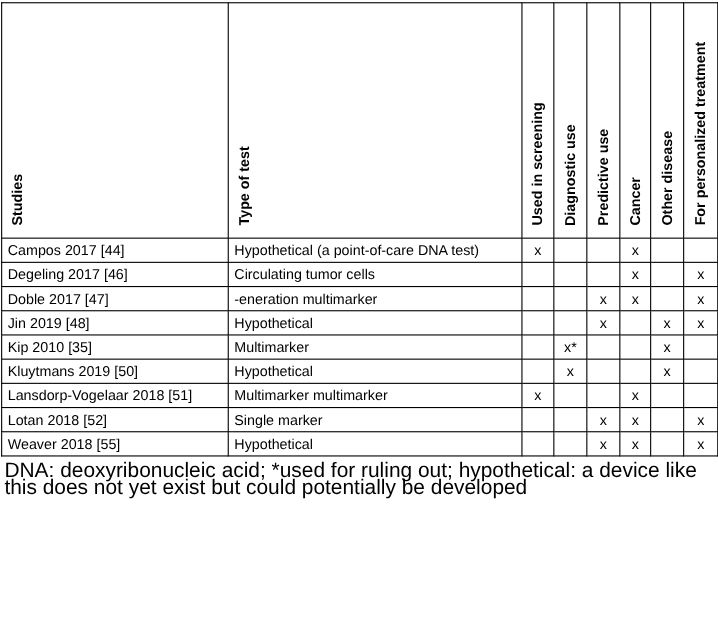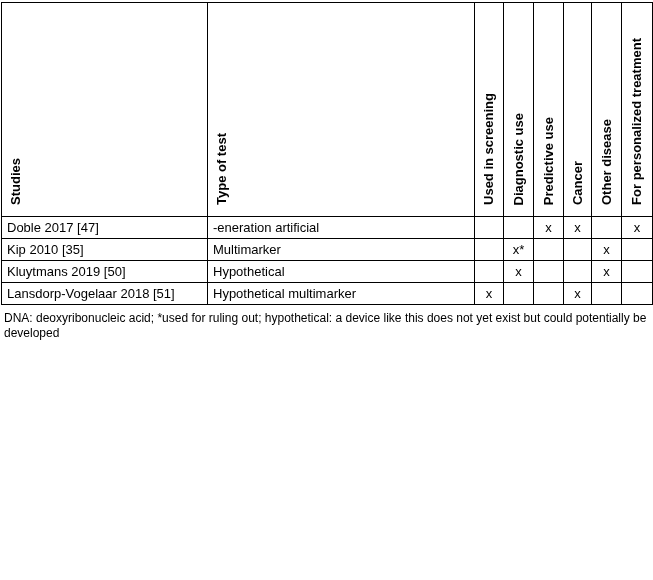--- a/index.html
+++ b/index.html
@@ -57,21 +57,21 @@
     padding: 1px 4px 1px 5px;
     white-space: nowrap;
   }
   tbody td.mark {
     text-align: center;
     padding: 1px 1px;
   }
   .footnote {
     width: 648px;
     margin: 6px 0 0 3px;
-    font-size: 12px;
+    font-size: 19px;
     line-height: 15px;
   }
 </style>
 </head>
 <body>
 
 <div class="page">
   <table class="review-table">
     <colgroup>
       <col style="width:206px">
@@ -90,27 +90,57 @@
         <th class="h-ctr"><span class="vrt">Used in screening</span></th>
         <th class="h-ctr"><span class="vrt">Diagnostic use</span></th>
         <th class="h-ctr"><span class="vrt">Predictive use</span></th>
         <th class="h-ctr"><span class="vrt">Cancer</span></th>
         <th class="h-ctr"><span class="vrt">Other disease</span></th>
         <th class="h-ctr"><span class="vrt">For personalized treatment</span></th>
       </tr>
     </thead>
     <tbody id="table-body">
         <tr>
+          <td>Campos 2017 [44]</td>
+          <td>Hypothetical (a point-of-care DNA test)</td>
+          <td class="mark">x</td>
+          <td class="mark"></td>
+          <td class="mark"></td>
+          <td class="mark">x</td>
+          <td class="mark"></td>
+          <td class="mark"></td>
+        </tr>
+        <tr>
+          <td>Degeling 2017 [46]</td>
+          <td>Circulating tumor cells</td>
+          <td class="mark"></td>
+          <td class="mark"></td>
+          <td class="mark"></td>
+          <td class="mark">x</td>
+          <td class="mark"></td>
+          <td class="mark">x</td>
+        </tr>
+        <tr>
           <td>Doble 2017 [47]</td>
-          <td>-eneration artificial</td>
+          <td>-eneration multimarker</td>
           <td class="mark"></td>
           <td class="mark"></td>
           <td class="mark">x</td>
           <td class="mark">x</td>
           <td class="mark"></td>
+          <td class="mark">x</td>
+        </tr>
+        <tr>
+          <td>Jin 2019 [48]</td>
+          <td>Hypothetical</td>
+          <td class="mark"></td>
+          <td class="mark"></td>
+          <td class="mark">x</td>
+          <td class="mark"></td>
+          <td class="mark">x</td>
           <td class="mark">x</td>
         </tr>
         <tr>
           <td>Kip 2010 [35]</td>
           <td>Multimarker</td>
           <td class="mark"></td>
           <td class="mark">x*</td>
           <td class="mark"></td>
           <td class="mark"></td>
           <td class="mark">x</td>
@@ -121,24 +151,44 @@
           <td>Hypothetical</td>
           <td class="mark"></td>
           <td class="mark">x</td>
           <td class="mark"></td>
           <td class="mark"></td>
           <td class="mark">x</td>
           <td class="mark"></td>
         </tr>
         <tr>
           <td>Lansdorp-Vogelaar 2018 [51]</td>
-          <td>Hypothetical multimarker</td>
+          <td>Multimarker multimarker</td>
           <td class="mark">x</td>
           <td class="mark"></td>
           <td class="mark"></td>
           <td class="mark">x</td>
           <td class="mark"></td>
           <td class="mark"></td>
         </tr>
+        <tr>
+          <td>Lotan 2018 [52]</td>
+          <td>Single marker</td>
+          <td class="mark"></td>
+          <td class="mark"></td>
+          <td class="mark">x</td>
+          <td class="mark">x</td>
+          <td class="mark"></td>
+          <td class="mark">x</td>
+        </tr>
+        <tr>
+          <td>Weaver 2018 [55]</td>
+          <td>Hypothetical</td>
+          <td class="mark"></td>
+          <td class="mark"></td>
+          <td class="mark">x</td>
+          <td class="mark">x</td>
+          <td class="mark"></td>
+          <td class="mark">x</td>
+        </tr>
       </tbody>
   </table>
   <p class="footnote">DNA: deoxyribonucleic acid; *used for ruling out; hypothetical: a device like this does not yet exist but could potentially be developed</p>
 </div>
 
 </body></html>

